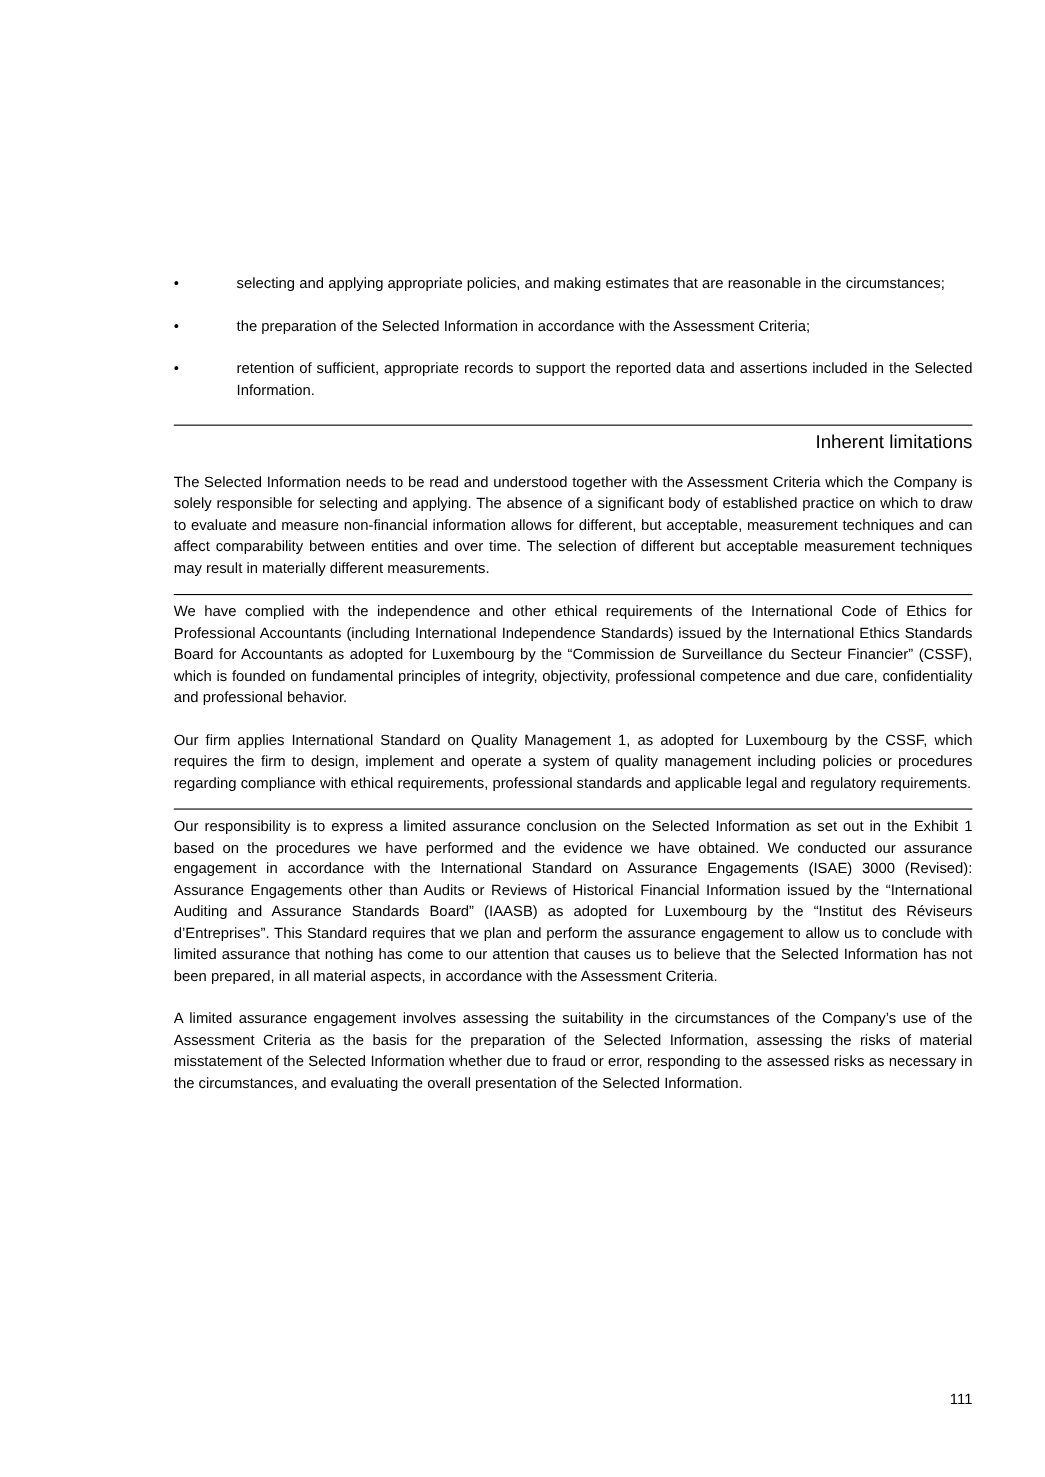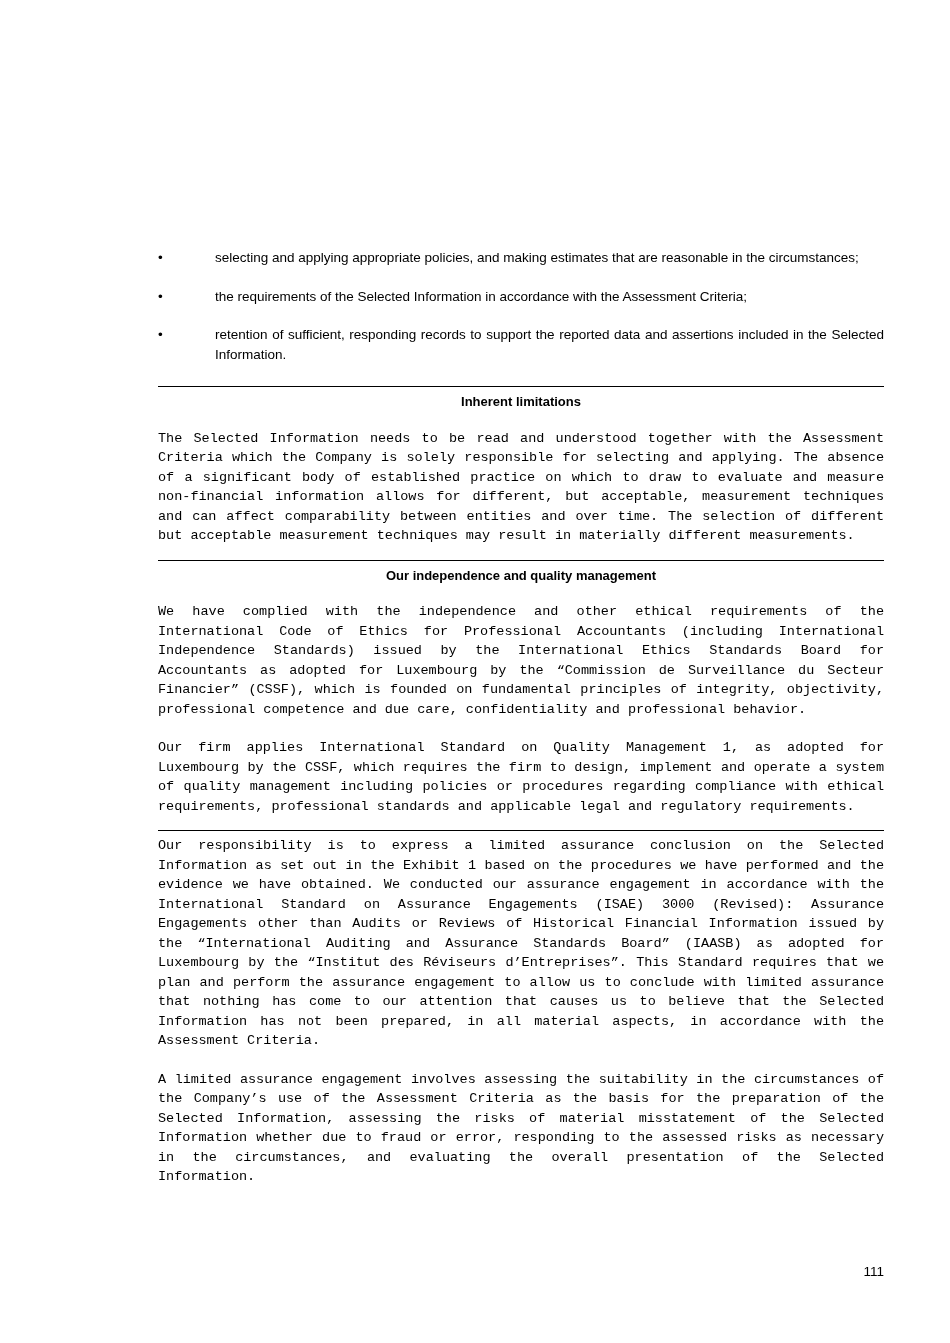--- a/index.html
+++ b/index.html
@@ -42,29 +42,28 @@
   .bullet-text {
     flex: 1;
     text-align: justify;
     margin-left: 34px;
   }
   .doc-section {
     border-top: 1px solid #000;
     padding-top: 5px;
   }
   .section-heading {
-    font-size: 13px;
+    font-size: 17px;
     line-height: 19.5px;
-    font-weight: bold;
-    text-align: center;
+    font-weight: normal;
+    text-align: right;
     margin-bottom: 17px;
   }
   .para {
     margin-bottom: 19px;
-    font-family: Liberation Mono, monospace;
   }
   .doc-section .para:last-child {
     margin-bottom: 14px;
   }
   .page-number {
     position: absolute;
     top: 1262px;
     right: 66px;
     font-size: 13.5px;
     line-height: 19.5px;
@@ -76,35 +75,34 @@
 <div class="page">
   <div class="content">
 
     <ul class="bullet-list">
       <li class="bullet-item">
         <span class="bullet-marker">•</span>
         <span class="bullet-text">selecting and applying appropriate policies, and making estimates that are reasonable in the circumstances;</span>
       </li>
       <li class="bullet-item">
         <span class="bullet-marker">•</span>
-        <span class="bullet-text">the requirements of the Selected Information in accordance with the Assessment Criteria;</span>
+        <span class="bullet-text">the preparation of the Selected Information in accordance with the Assessment Criteria;</span>
       </li>
       <li class="bullet-item">
         <span class="bullet-marker">•</span>
-        <span class="bullet-text">retention of sufficient, responding records to support the reported data and assertions included in the Selected Information.</span>
+        <span class="bullet-text">retention of sufficient, appropriate records to support the reported data and assertions included in the Selected Information.</span>
       </li>
     </ul>
 
     <section class="doc-section">
       <h2 class="section-heading">Inherent limitations</h2>
       <p class="para">The Selected Information needs to be read and understood together with the Assessment Criteria which the Company is solely responsible for selecting and applying. The absence of a significant body of established practice on which to draw to evaluate and measure non-financial information allows for different, but acceptable, measurement techniques and can affect comparability between entities and over time. The selection of different but acceptable measurement techniques may result in materially different measurements.</p>
     </section>
 
     <section class="doc-section">
-      <h2 class="section-heading">Our independence and quality management</h2>
       <p class="para">We have complied with the independence and other ethical requirements of the International Code of Ethics for Professional Accountants (including International Independence Standards) issued by the International Ethics Standards Board for Accountants as adopted for Luxembourg by the “Commission de Surveillance du Secteur Financier” (CSSF), which is founded on fundamental principles of integrity, objectivity, professional competence and due care, confidentiality and professional behavior.</p>
       <p class="para">Our firm applies International Standard on Quality Management 1, as adopted for Luxembourg by the CSSF, which requires the firm to design, implement and operate a system of quality management including policies or procedures regarding compliance with ethical requirements, professional standards and applicable legal and regulatory requirements.</p>
     </section>
 
     <section class="doc-section">
       <p class="para">Our responsibility is to express a limited assurance conclusion on the Selected Information as set out in the Exhibit 1 based on the procedures we have performed and the evidence we have obtained. We conducted our assurance engagement in accordance with the International Standard on Assurance Engagements (ISAE) 3000 (Revised): Assurance Engagements other than Audits or Reviews of Historical Financial Information issued by the “International Auditing and Assurance Standards Board” (IAASB) as adopted for Luxembourg by the “Institut des Réviseurs d’Entreprises”. This Standard requires that we plan and perform the assurance engagement to allow us to conclude with limited assurance that nothing has come to our attention that causes us to believe that the Selected Information has not been prepared, in all material aspects, in accordance with the Assessment Criteria.</p>
       <p class="para">A limited assurance engagement involves assessing the suitability in the circumstances of the Company’s use of the Assessment Criteria as the basis for the preparation of the Selected Information, assessing the risks of material misstatement of the Selected Information whether due to fraud or error, responding to the assessed risks as necessary in the circumstances, and evaluating the overall presentation of the Selected Information.</p>
     </section>
 
   </div>

